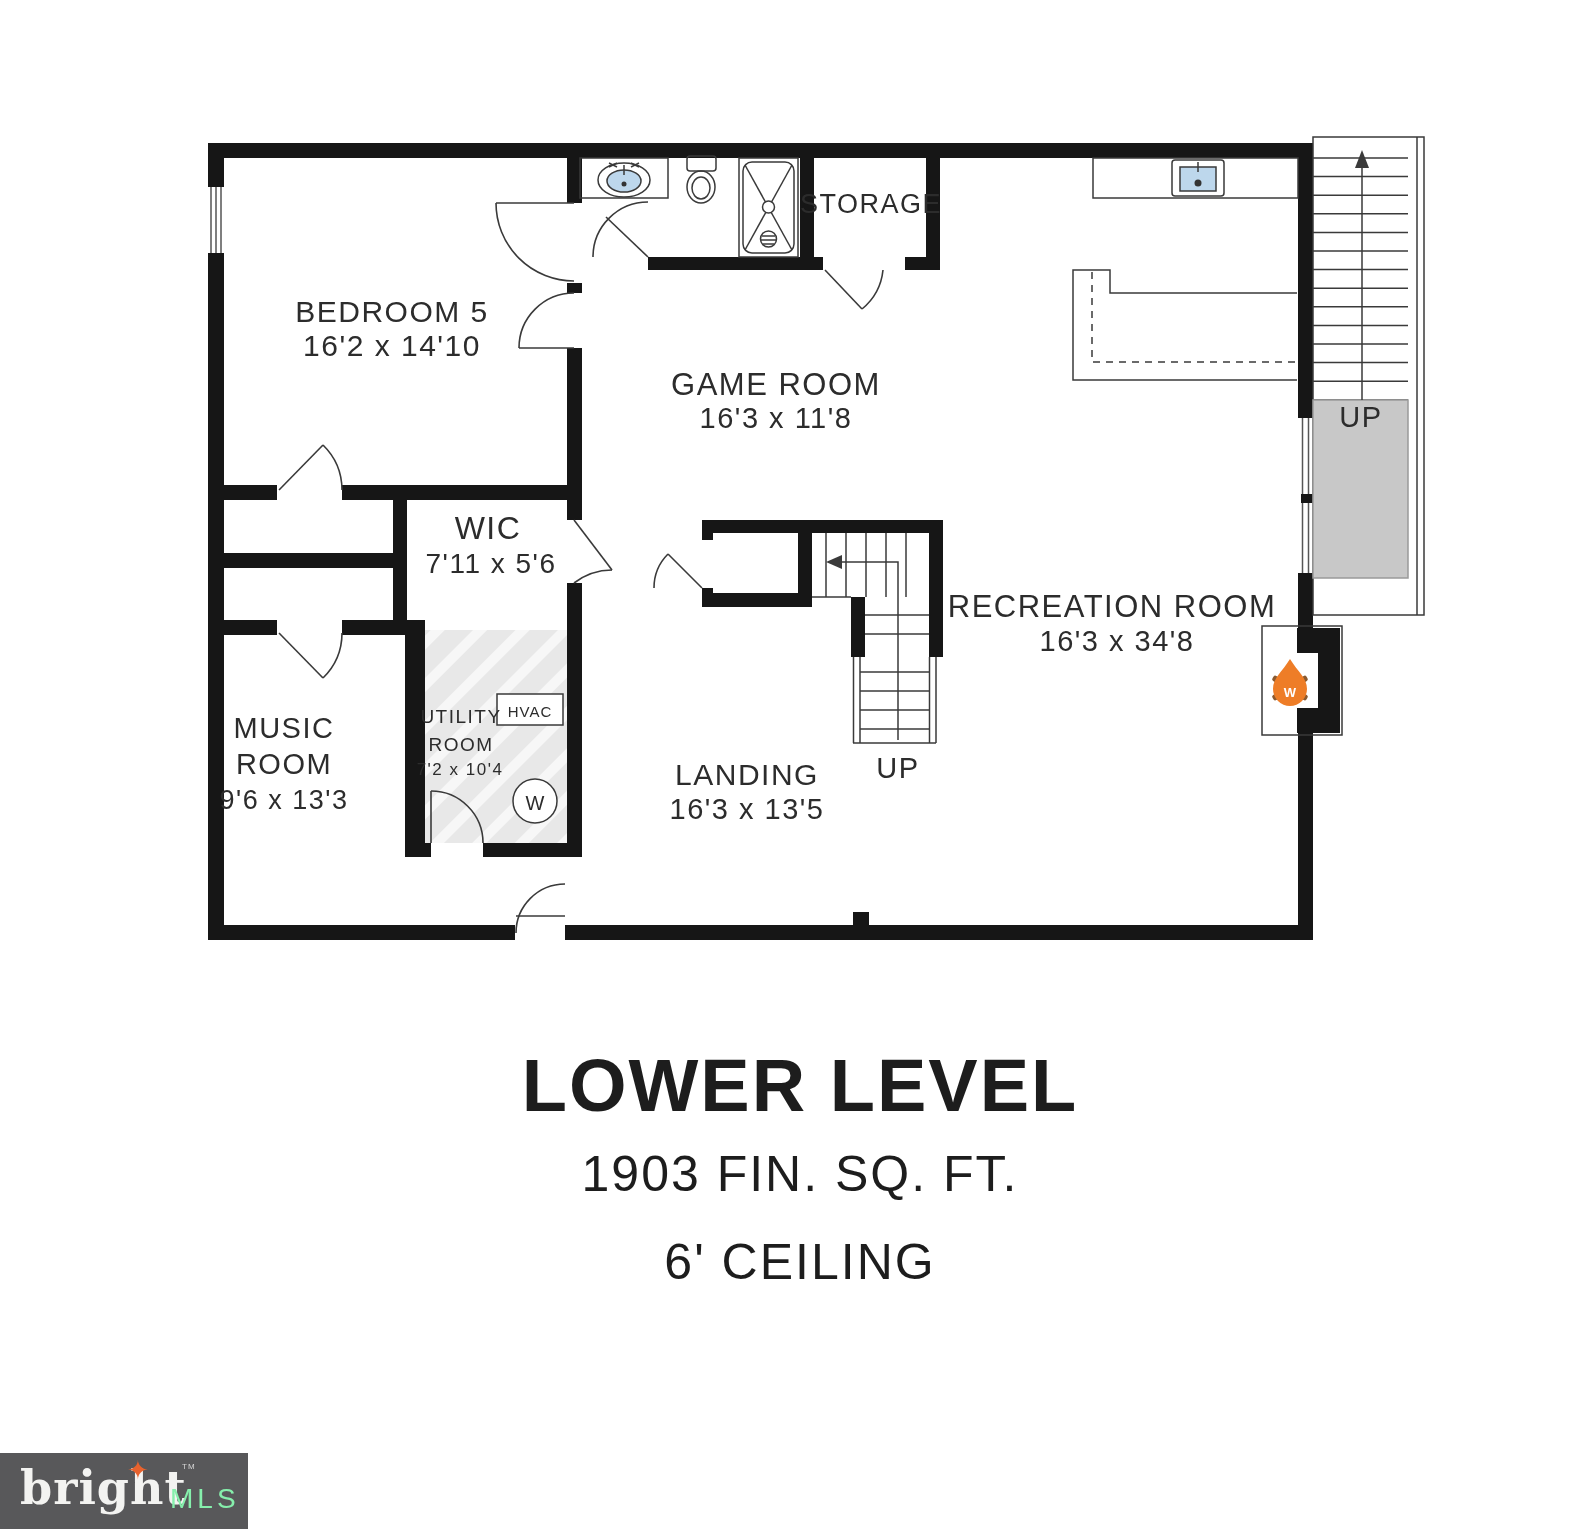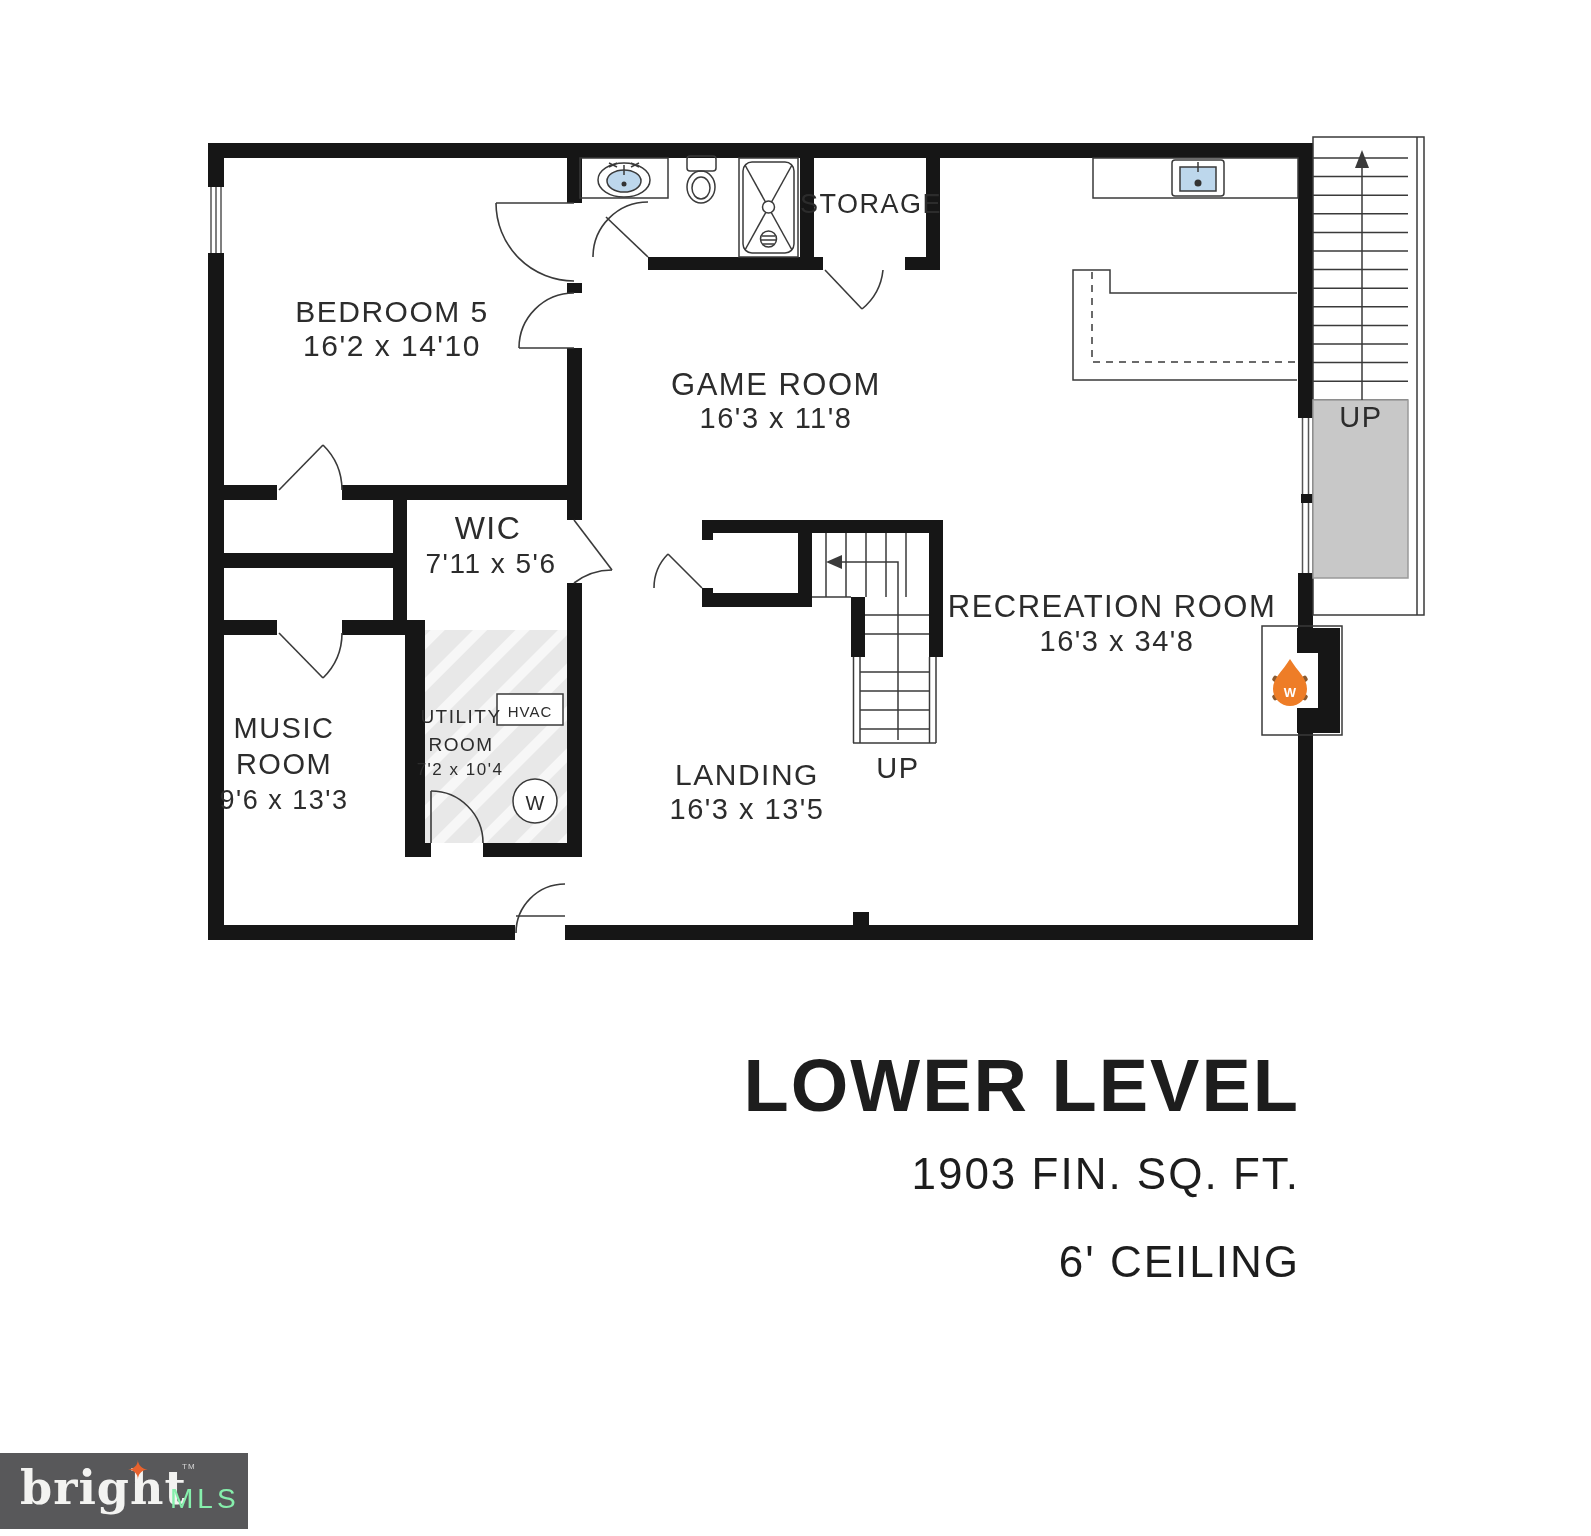--- a/index.html
+++ b/index.html
@@ -7,24 +7,24 @@
     position:relative;
     width:1591px;height:1536px;
     background:#ffffff;
     font-family:"Liberation Sans","DejaVu Sans",sans-serif;
     overflow:hidden;
   }
   #plan-svg{position:absolute;left:0;top:0;}
   .plan-label{fill:#2c2c2c;letter-spacing:1.5px;}
   .title-block{
     position:absolute;left:300px;top:1042px;width:1000px;
-    text-align:right;color:#1d1d1d;
+    text-align:center;color:#1d1d1d;
   }
   .title-line1{font-size:74px;font-weight:bold;letter-spacing:2px;line-height:88px;}
-  .title-line{font-size:44px;font-weight:400;letter-spacing:2px;line-height:88px;}
+  .title-line{font-size:50px;font-weight:400;letter-spacing:2px;line-height:88px;}
   .footer-logo{
     position:absolute;left:0;top:1453px;width:248px;height:76px;
     background:#58585a;
   }
   .footer-brand{
     position:absolute;left:20px;top:8px;
     font-family:"DejaVu Serif","Liberation Serif",serif;
     font-weight:bold;font-size:46px;color:#f3f3f1;letter-spacing:1px;
   }
   .footer-star{

